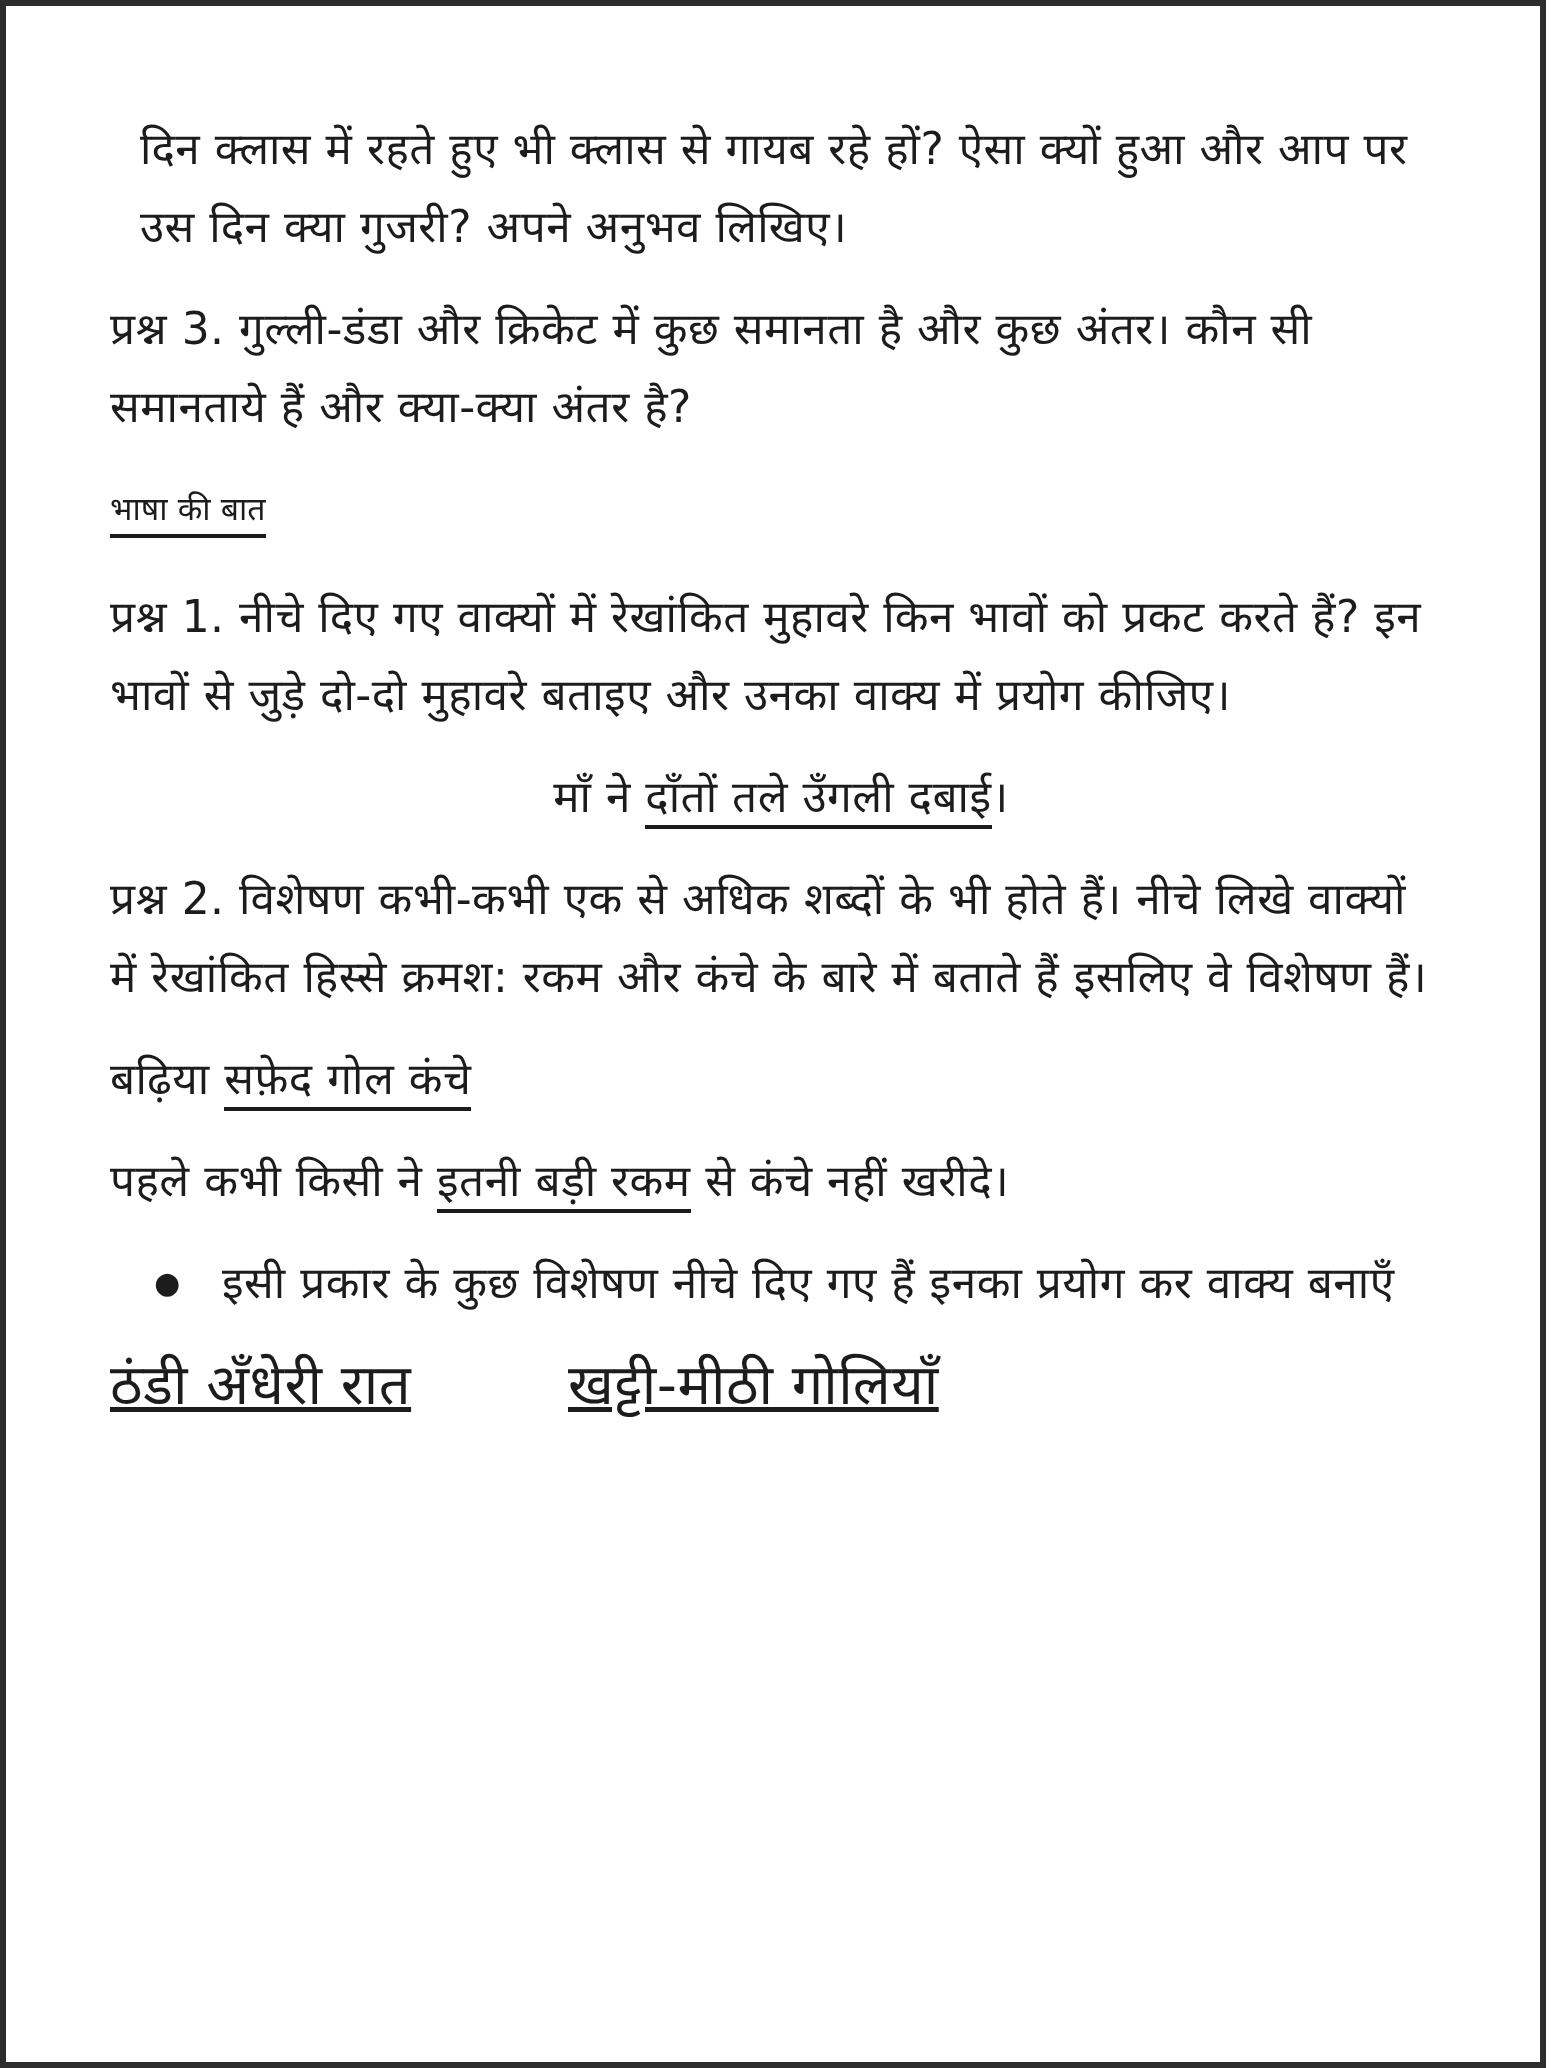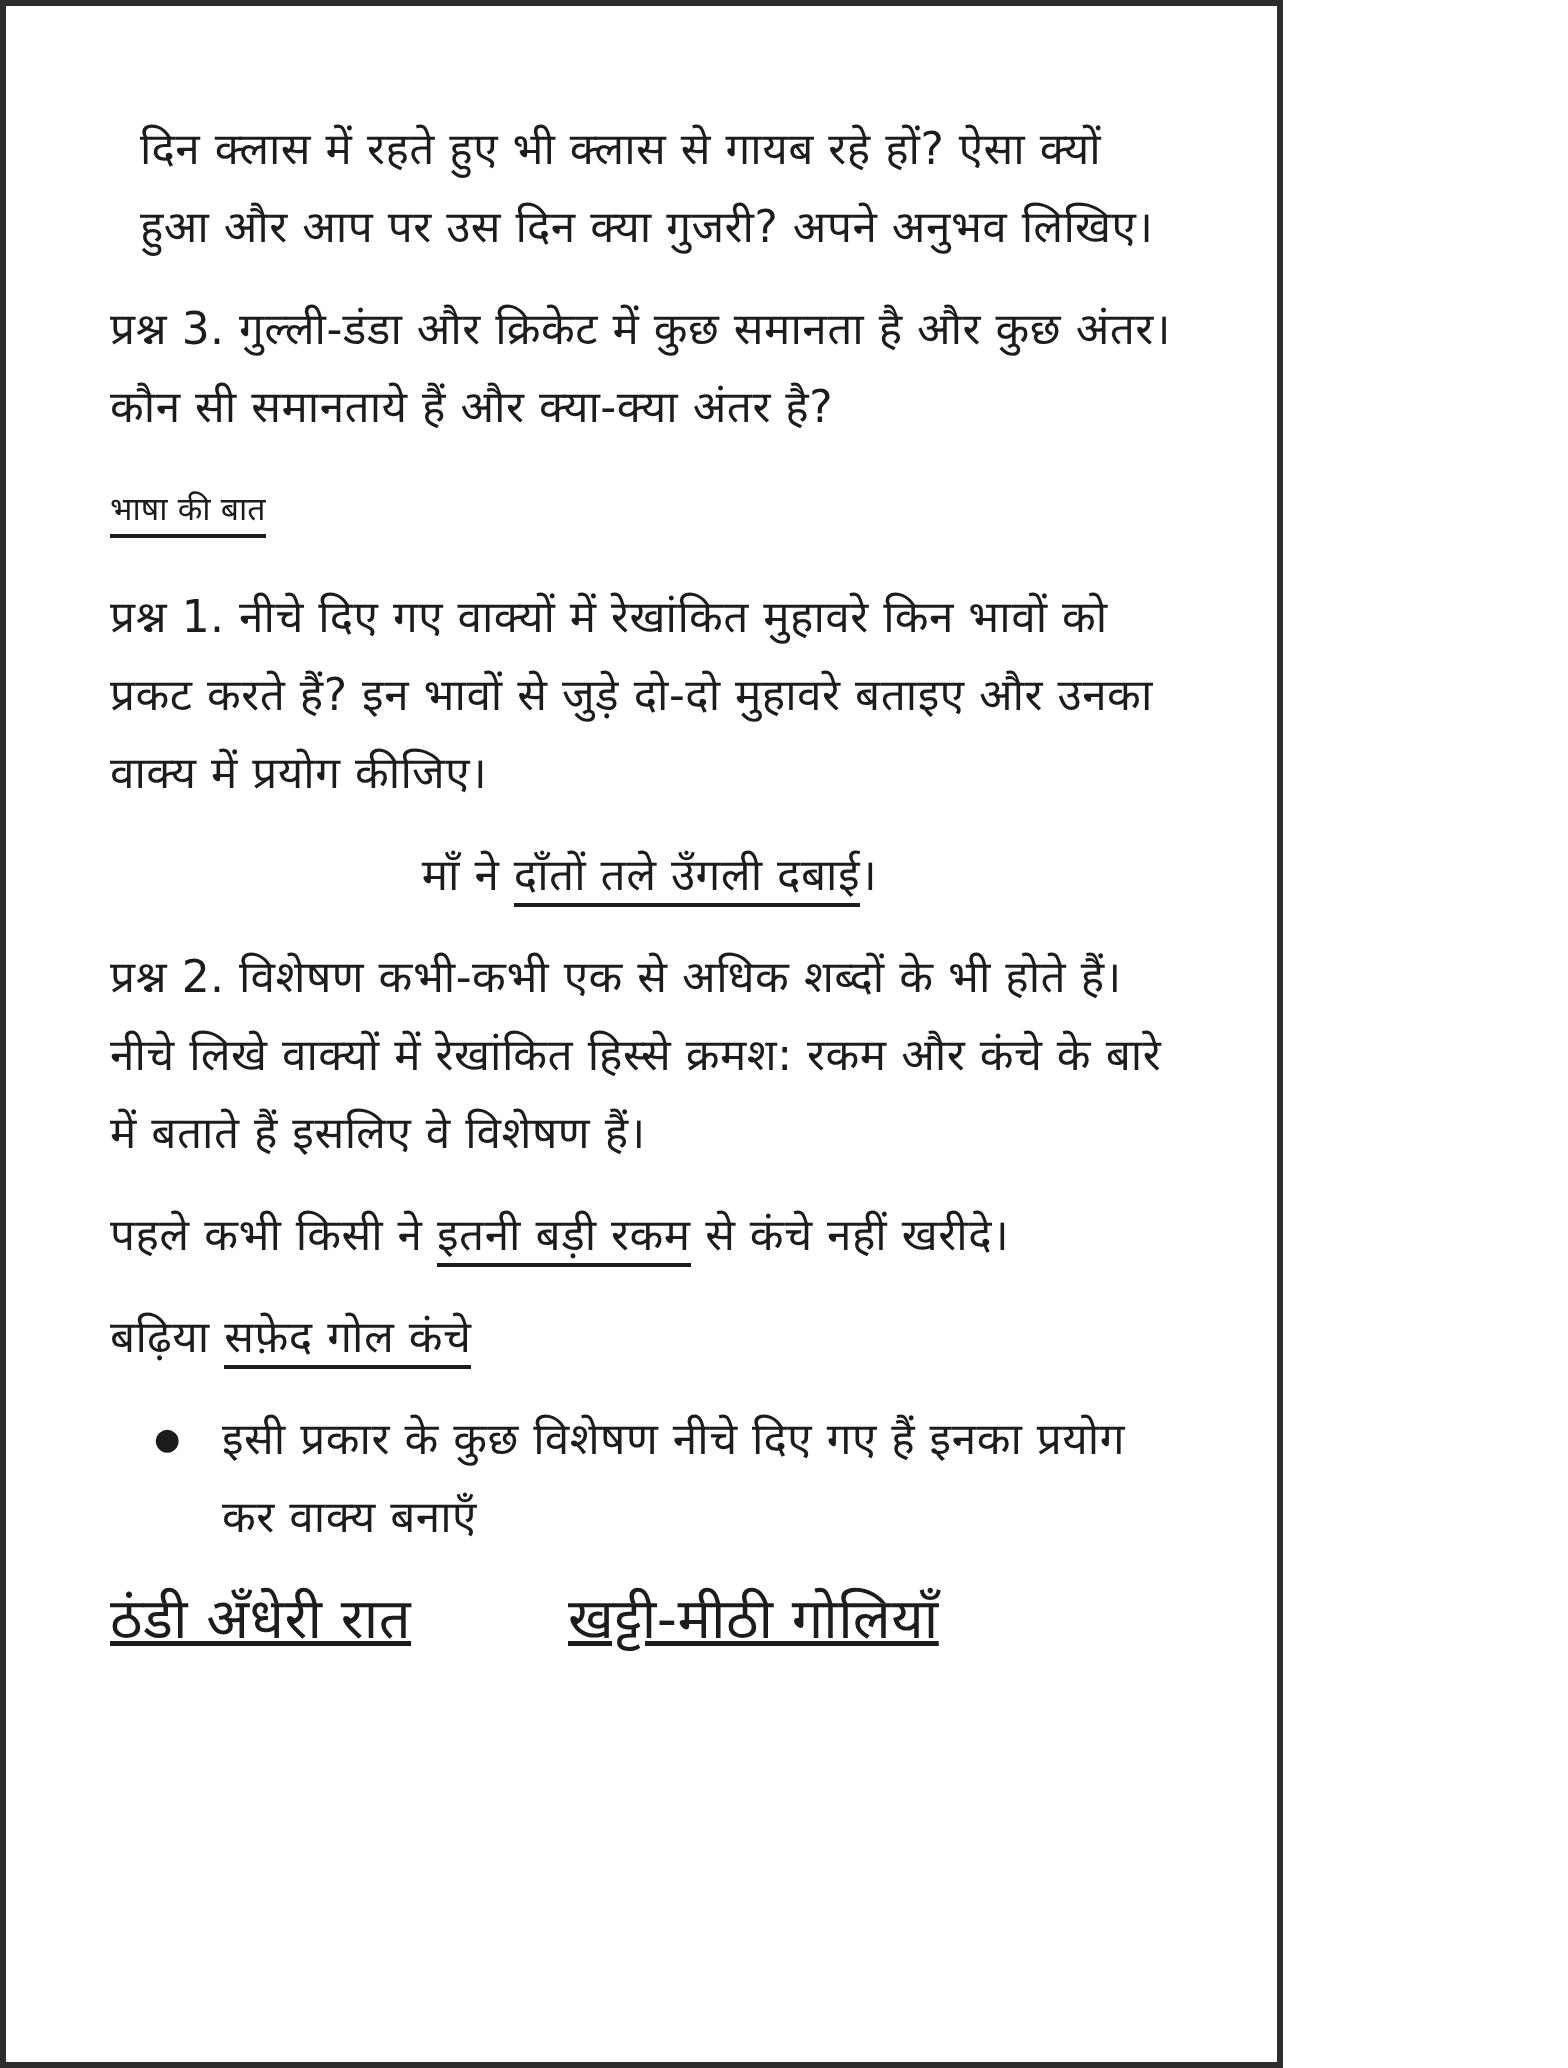--- a/index.html
+++ b/index.html
@@ -2,21 +2,21 @@
 <html><head>
 <meta charset="utf-8">
 <style>
   html, body {
     margin: 0;
     padding: 0;
     background: #ffffff;
   }
   .page {
     position: relative;
-    width: 1283px;
+    width: 1546px;
     height: 2068px;
     box-sizing: border-box;
     border: 6px solid #2d2d2d;
     background: #ffffff;
     color: #1c1c1c;
     font-family: "DejaVu Sans", "Liberation Sans", sans-serif;
     padding: 104px 100px 0 104px;
     overflow: hidden;
   }
   .para {
@@ -81,23 +81,23 @@
 
   <h2 class="section-heading"><span class="heading-underline">भाषा की बात</span></h2>
 
   <p class="para"><span>प्रश्न 1. नीचे दिए गए वाक्यों में रेखांकित मुहावरे किन भावों को प्रकट करते हैं? इन भावों से जुड़े दो-दो मुहावरे बताइए और उनका वाक्य में प्रयोग कीजिए।</span></p>
 
   <p class="para small-indent"><span>माँ ने </span><span class="underlined">दाँतों तले उँगली दबाई</span><span>।</span></p>
 
 
   <p class="para"><span>प्रश्न 2. विशेषण कभी-कभी एक से अधिक शब्दों के भी होते हैं। नीचे लिखे वाक्यों में रेखांकित हिस्से क्रमश: रकम और कंचे के बारे में बताते हैं इसलिए वे विशेषण हैं।</span></p>
 
+  <p class="para"><span>बढ़िया </span><span class="underlined">सफ़ेद गोल कंचे</span><span></span></p>
+
   <p class="para"><span>पहले कभी किसी ने </span><span class="underlined">इतनी बड़ी रकम</span><span> से कंचे नहीं खरीदे।</span></p>
-
-  <p class="para"><span>बढ़िया </span><span class="underlined">सफ़ेद गोल कंचे</span><span></span></p>
 
   <div class="bullet-row">
     <span class="bullet-glyph">●</span>
     <div class="bullet-text">इसी प्रकार के कुछ विशेषण नीचे दिए गए हैं इनका प्रयोग कर वाक्य बनाएँ</div>
   </div>
 
   <div class="pairs-row">
     <span class="pair-col-1">ठंडी अँधेरी रात</span>
     <span class="pair-col-2">खट्टी-मीठी गोलियाँ</span>
   </div>

